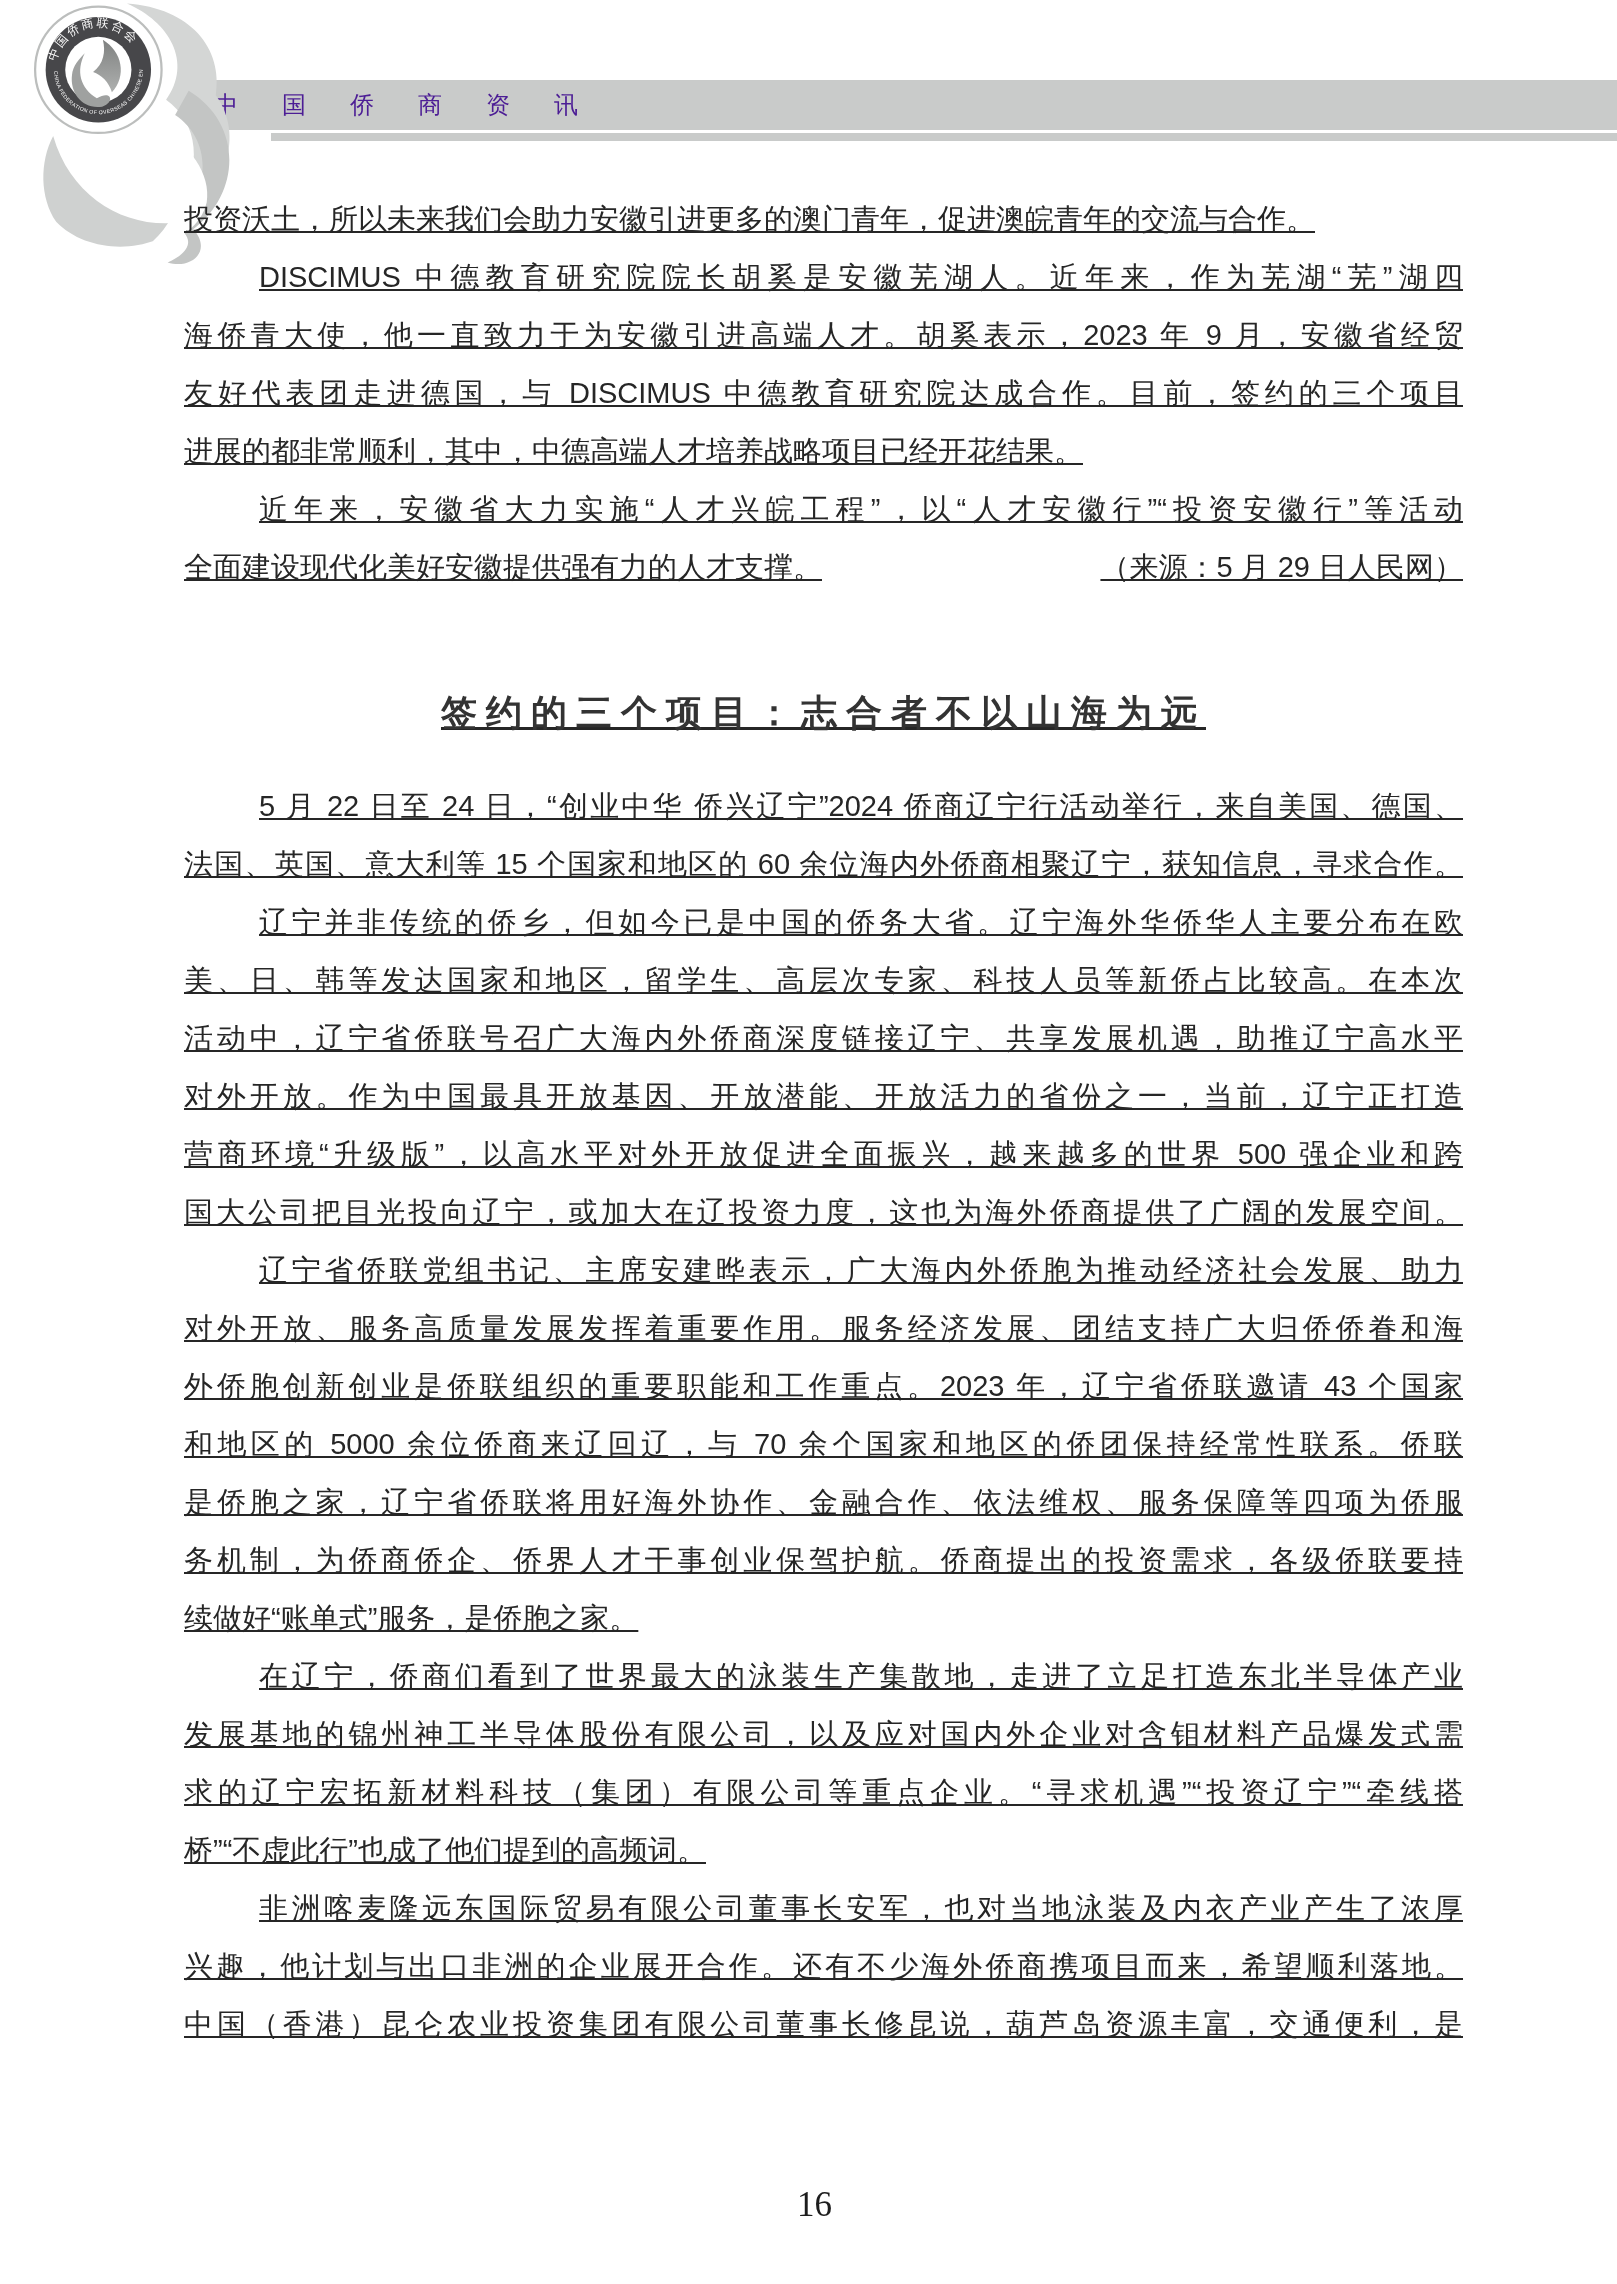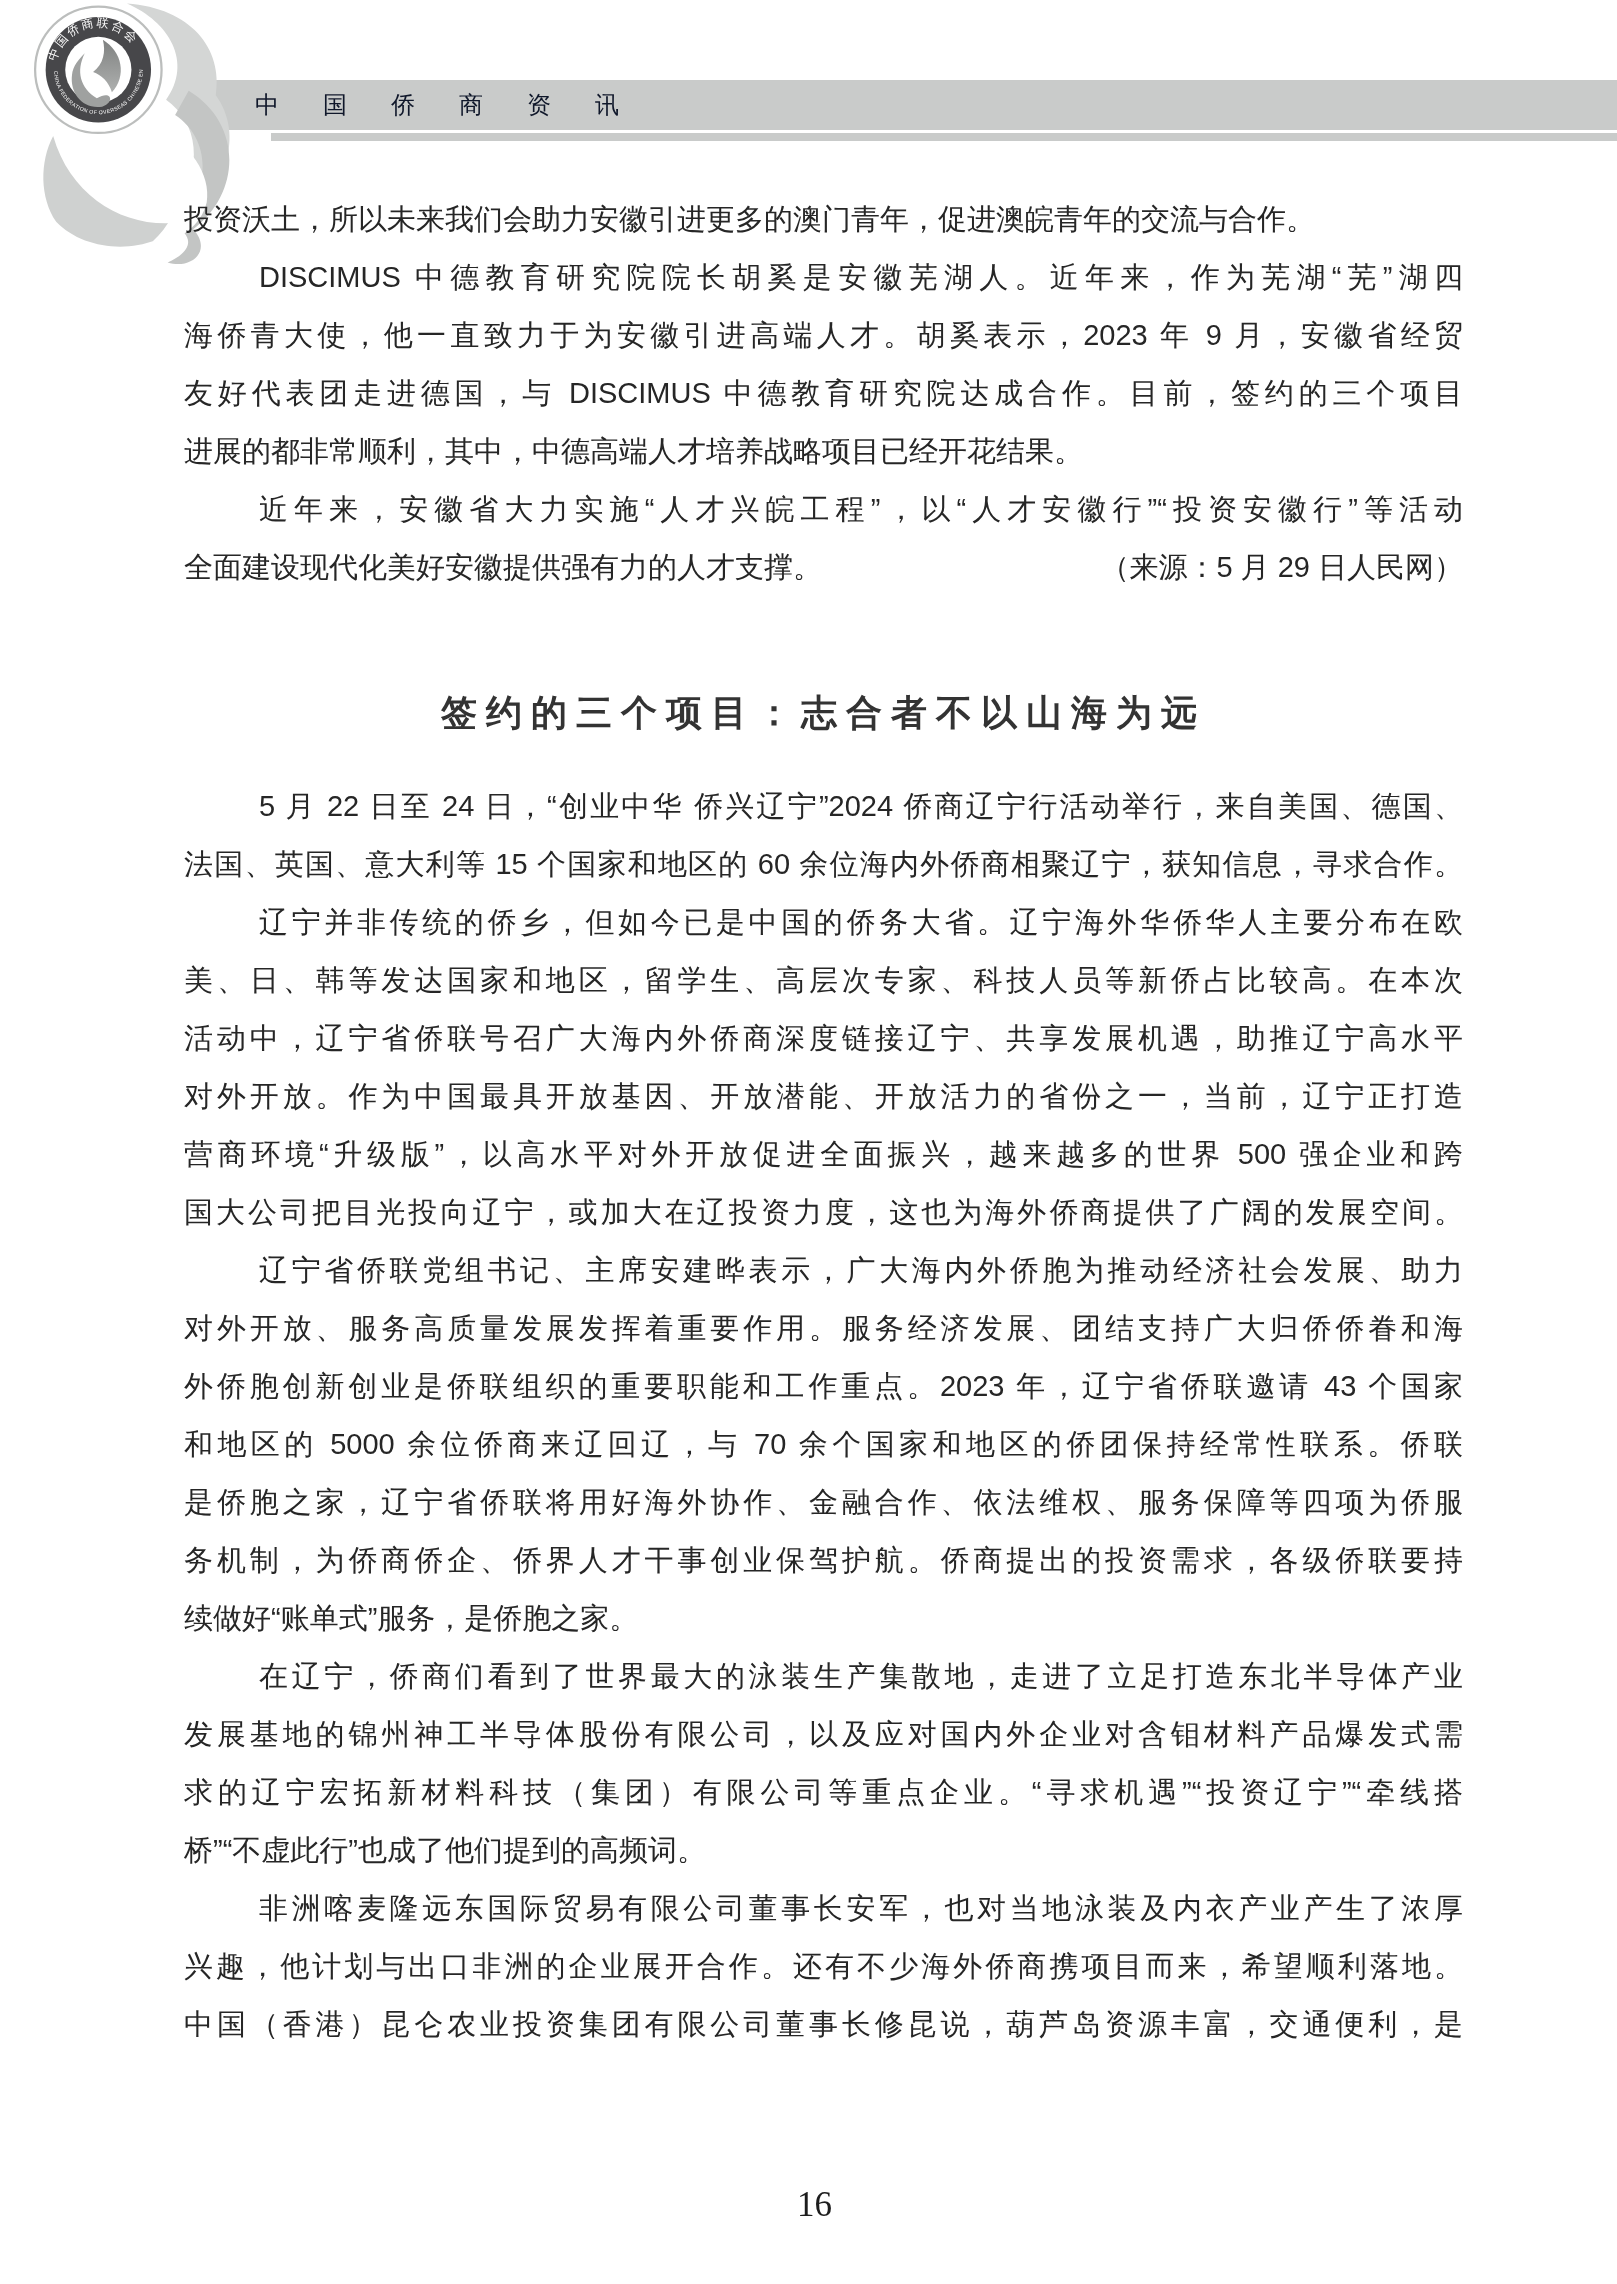--- a/index.html
+++ b/index.html
@@ -3,25 +3,25 @@
 <meta charset="utf-8">
 <style>
   html,body{margin:0;padding:0;}
   body{
     width:1617px;height:2284px;position:relative;background:#ffffff;
     font-family:"Liberation Sans", sans-serif;overflow:hidden;
     color:#262626;
   }
   
   .band{position:absolute;left:214px;top:80px;right:0;height:50px;background:#c9cbca;display:flex;align-items:center;}
-  .band-title{margin-left:41px;font-size:24px;letter-spacing:44px;color:#0f172a;white-space:nowrap;}
+  .band-title{font-size:24px;letter-spacing:44px;color:#4c1d95;white-space:nowrap;}
   .thinbar{position:absolute;left:271px;top:133px;right:0;height:8.3px;background:#c9cbca;}
   .logo{position:absolute;left:13.5px;top:1.5px;width:256px;height:271px;}
   
-  .content{position:absolute;left:184px;top:190px;width:1279px;}
+  .content{position:absolute;left:184px;top:190px;width:1279px;text-decoration:underline;}
   .line{
     font-size:29px;line-height:58px;height:58px;
     text-align:justify;text-align-last:justify;
     color:#262626;white-space:normal;overflow:hidden;
   }
   .line.nf{text-align-last:left;}
   .line.indent{text-indent:75px;}
   .line.srcline{display:flex;justify-content:space-between;text-align:center;text-align-last:left;}
   .heading{
     margin-top:90px;height:53px;line-height:53px;

